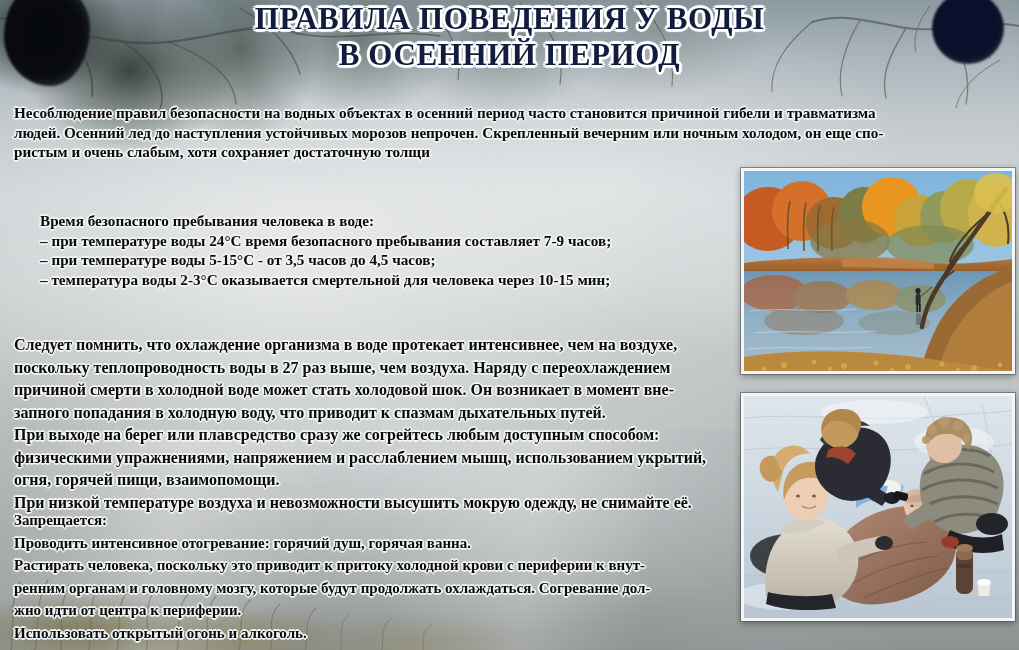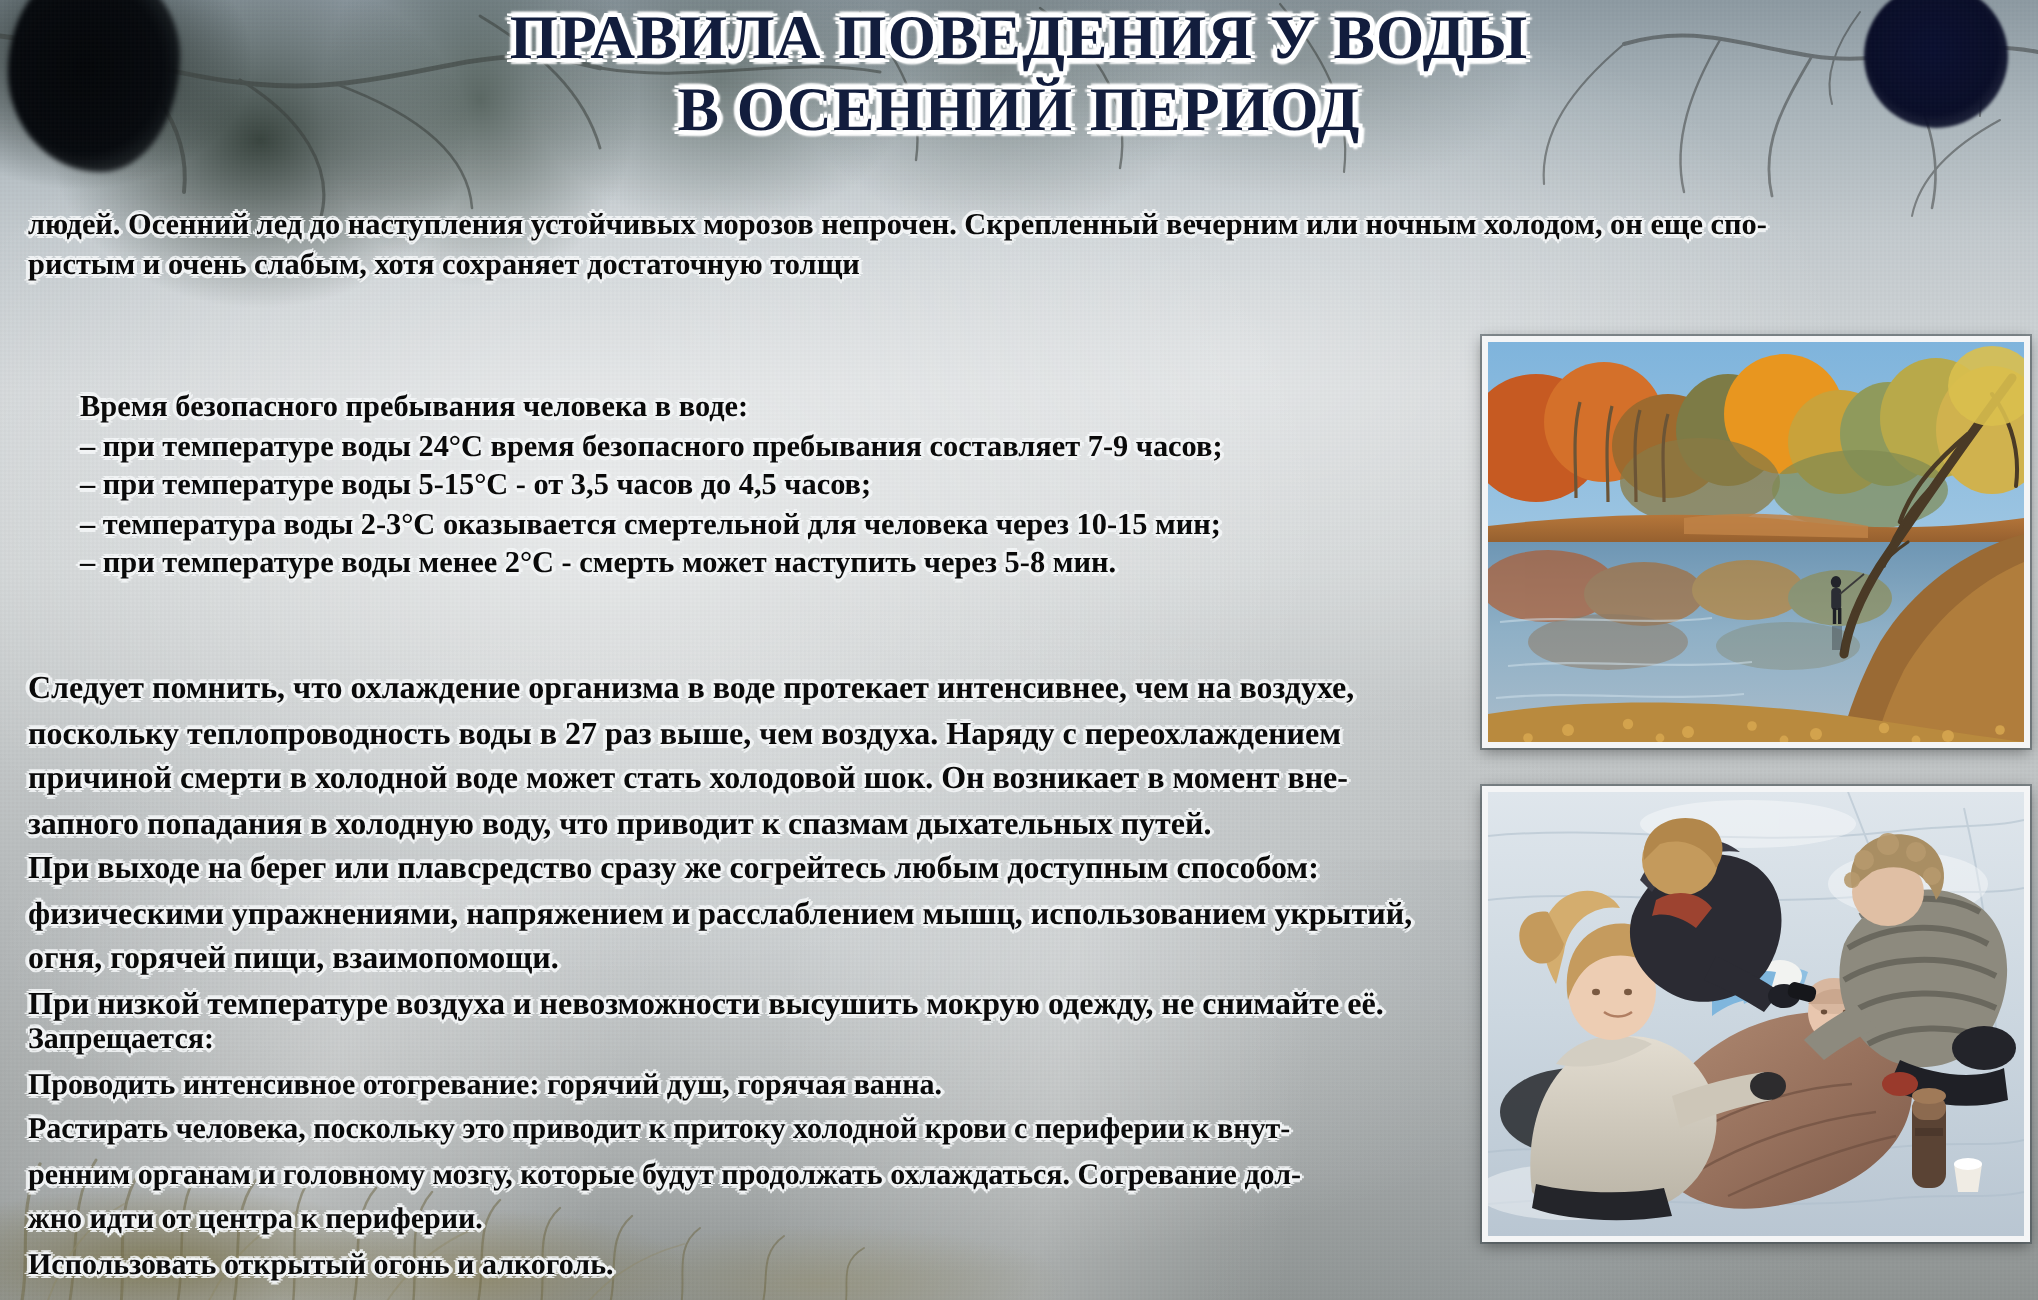--- a/index.html
+++ b/index.html
@@ -148,21 +148,21 @@
     font-weight: bold;
     color: #0a0a0a;
     text-shadow:
       -1px -1px 0 #f2f4f5,  1px -1px 0 #f2f4f5,
       -1px  1px 0 #f2f4f5,  1px  1px 0 #f2f4f5,
       -2px  0   0 rgba(245,247,248,.85),  2px 0 0 rgba(245,247,248,.85),
        0   -2px 0 rgba(245,247,248,.85),  0  2px 0 rgba(245,247,248,.85);
   }
 
   .p-intro   { left: 14px;  top: 103px; width: 996px; font-size: 15.2px; line-height: 19.6px; }
-  .p-times   { left: 40px;  top: 194px; width: 700px; font-size: 15.2px; line-height: 19.6px; }
+  .p-times   { left: 40px;  top: 211px; width: 700px; font-size: 15.2px; line-height: 19.6px; }
   .p-cooling { left: 14px;  top: 334px; width: 730px; font-size: 16px;   line-height: 22.5px; }
   .p-shore   { left: 14px;  top: 424px; width: 730px; font-size: 16px;   line-height: 22.5px; }
   .p-forbid  { left: 14px;  top: 509px; width: 730px; font-size: 15px;   line-height: 22.5px; }
 
   .txt .ln { display: block; white-space: nowrap; }
 
   
   .photo {
     position: absolute;
     z-index: 13;
@@ -241,30 +241,30 @@
   </svg>
 
   <div class="bg-grain"></div>
 
   <div class="title">
     <div class="title-line first">ПРАВИЛА ПОВЕДЕНИЯ У ВОДЫ</div>
     <div class="title-line">В ОСЕННИЙ ПЕРИОД</div>
   </div>
 
   <div class="txt p-intro">
+    <span class="ln">Несоблюдение правил безопасности на водных объектах в осенний период часто становится причиной гибели и травматизма</span>
     <span class="ln">людей. Осенний лед до наступления устойчивых морозов непрочен. Скрепленный вечерним или ночным холодом, он еще спо-</span>
     <span class="ln">ристым и очень слабым, хотя сохраняет достаточную толщи</span>
   </div>
 
   <div class="txt p-times">
     <span class="ln">Время безопасного пребывания человека в воде:</span>
     <span class="ln">– при температуре воды 24°C время безопасного пребывания составляет 7-9 часов;</span>
     <span class="ln">– при температуре воды 5-15°C - от 3,5 часов до 4,5 часов;</span>
     <span class="ln">– температура воды 2-3°C оказывается смертельной для человека через 10-15 мин;</span>
-    <span class="ln">– при температуре воды менее 2°C - смерть может наступить через 5-8 мин.</span>
   </div>
 
   <div class="txt p-cooling">
     <span class="ln">Следует помнить, что охлаждение организма в воде протекает интенсивнее, чем на воздухе,</span>
     <span class="ln">поскольку теплопроводность воды в 27 раз выше, чем воздуха. Наряду с переохлаждением</span>
     <span class="ln">причиной смерти в холодной воде может стать холодовой шок. Он возникает в момент вне-</span>
     <span class="ln">запного попадания в холодную воду, что приводит к спазмам дыхательных путей.</span>
   </div>
 
   <div class="txt p-shore">

